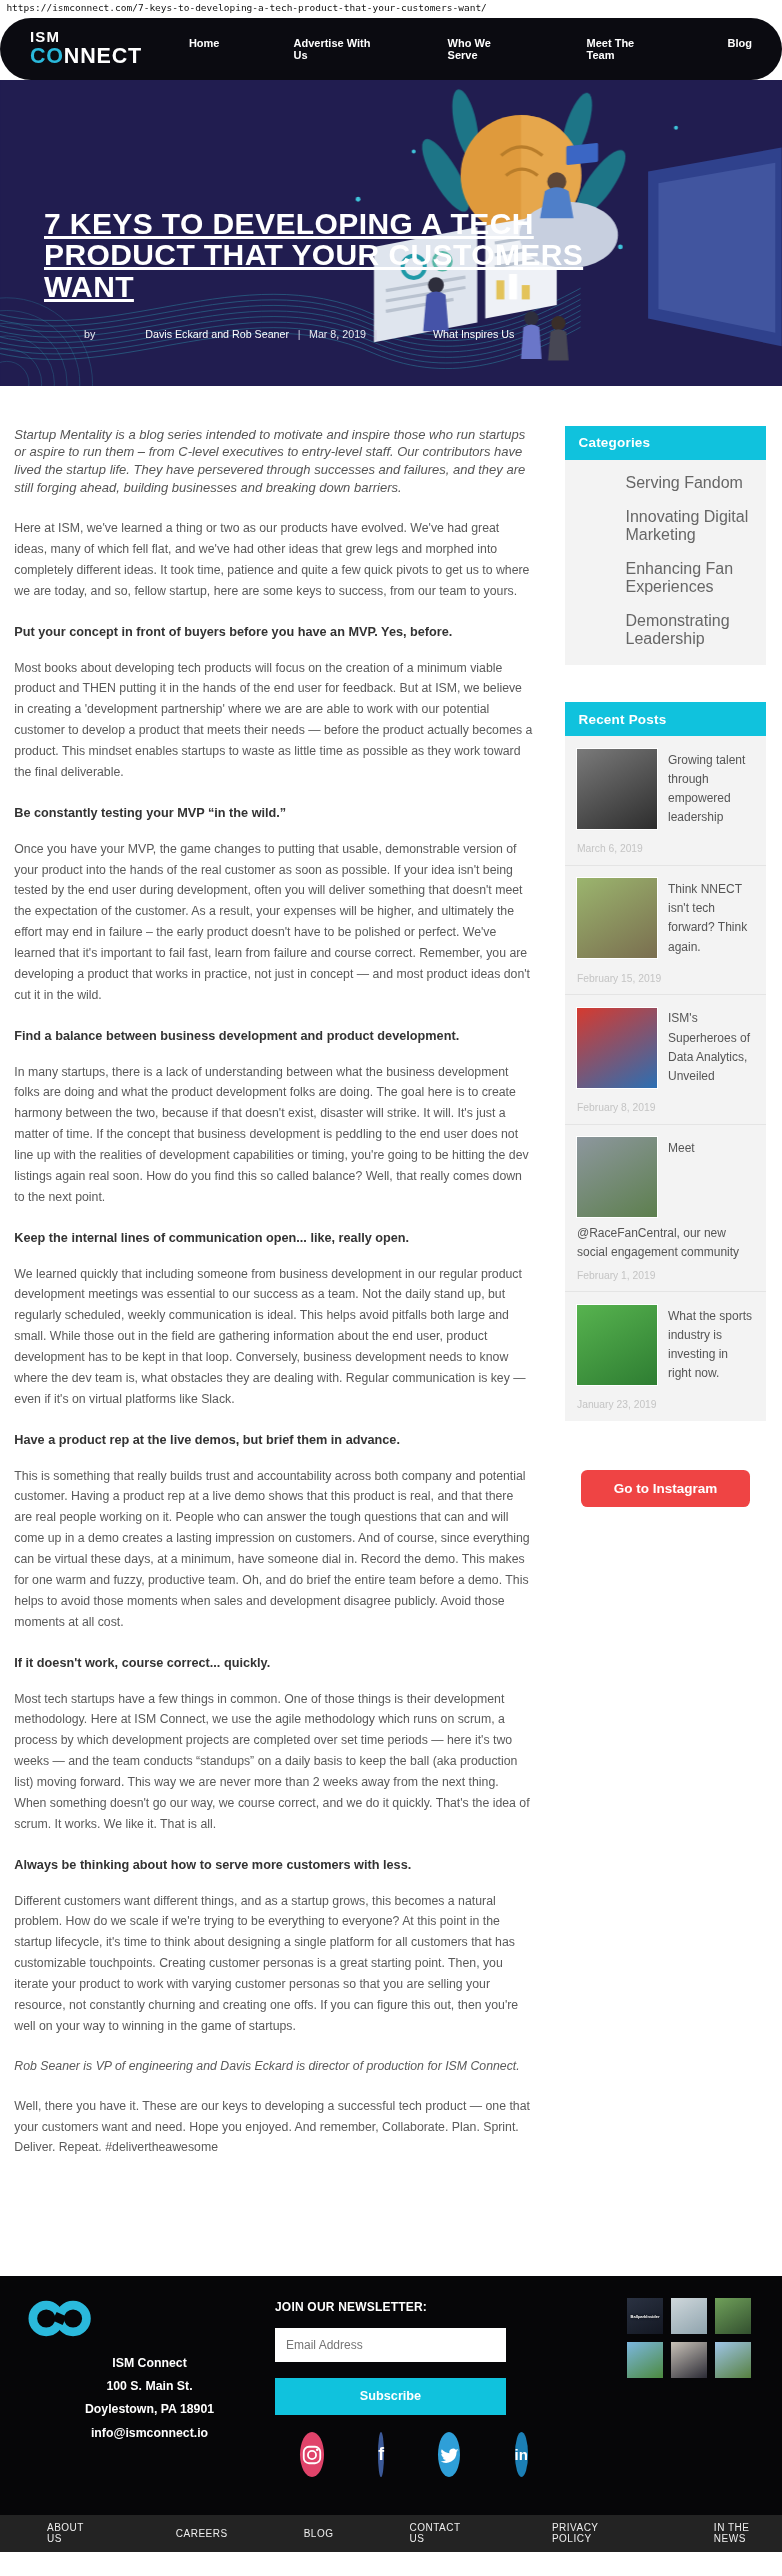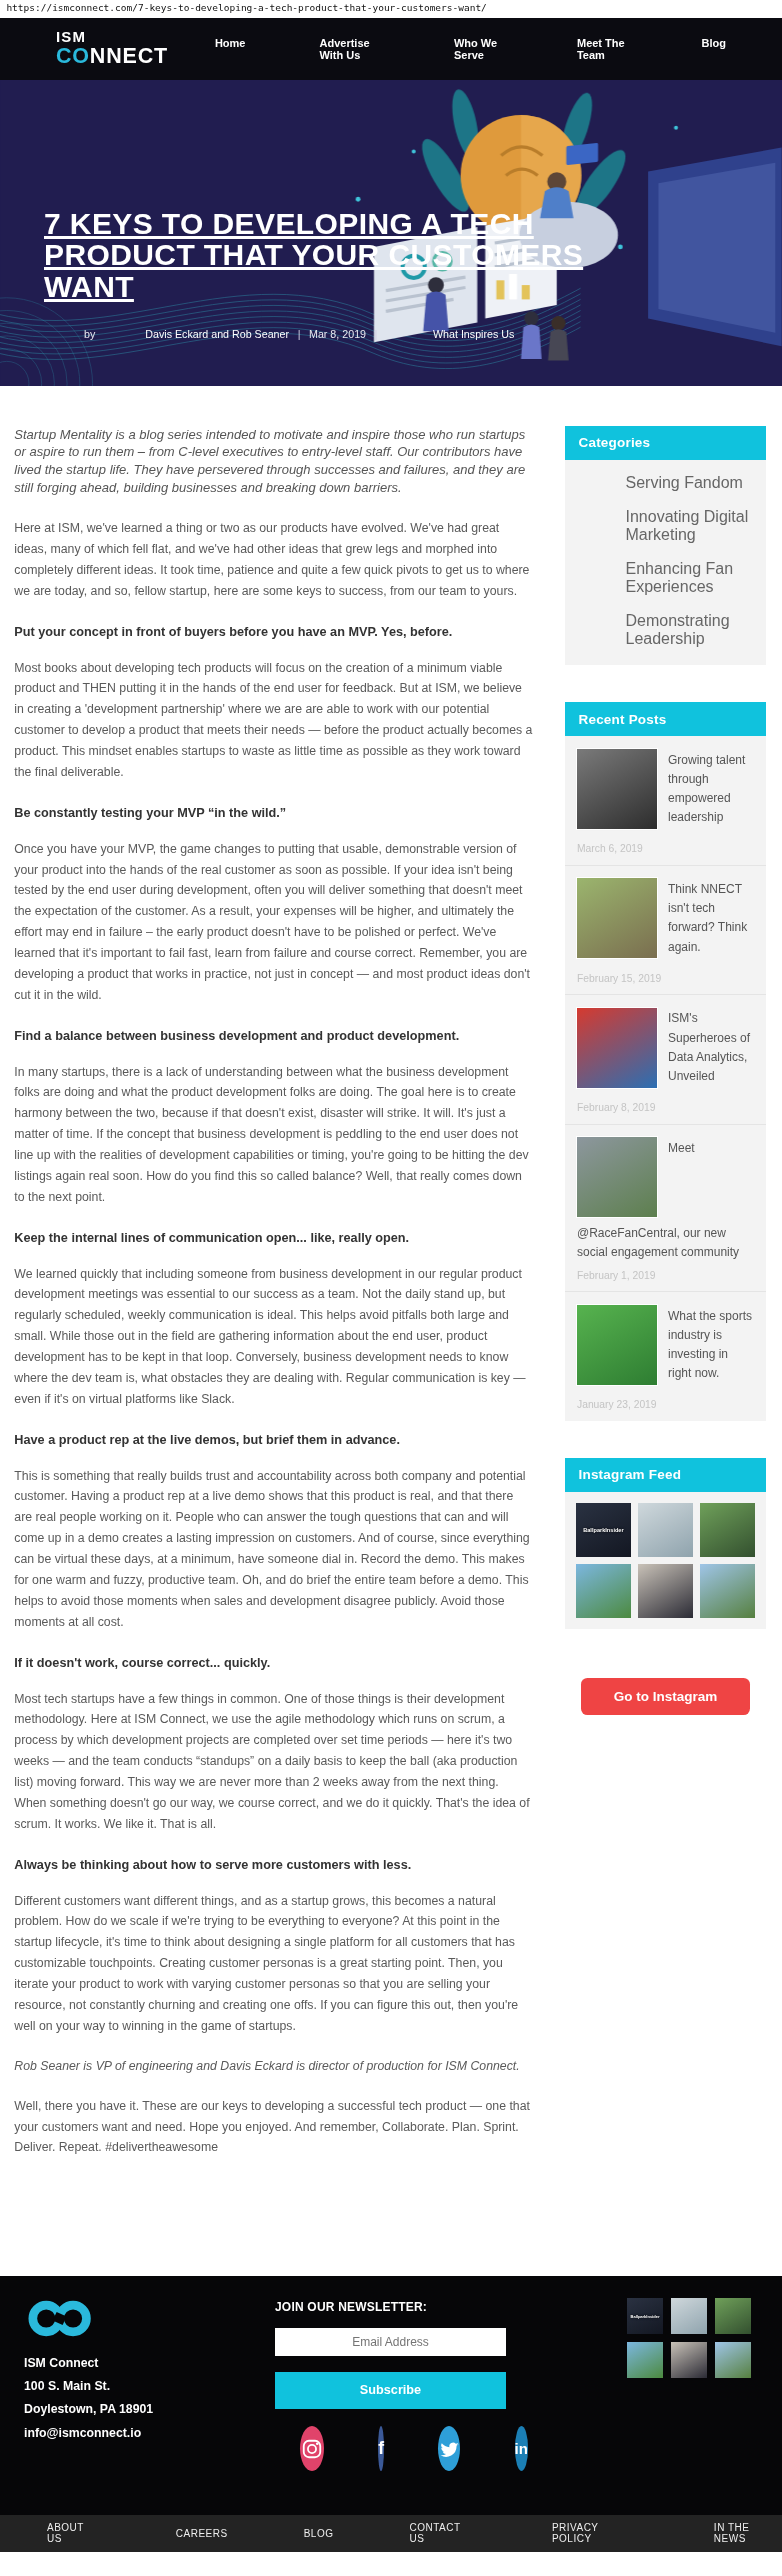--- a/index.html
+++ b/index.html
@@ -3,21 +3,21 @@
 <meta charset="utf-8">
 <style>
   * { box-sizing: border-box; }
   body { margin:0; width:782px; background:#fff; font-family:"Liberation Sans", sans-serif; }
   a { text-decoration:none;margin-left:47px; }
 
   
   .urlbar { height:17.5px; background:#fff; padding:2.4px 6.4px; font:9.5px "DejaVu Sans Mono", monospace; color:#111; white-space:nowrap; overflow:hidden; }
 
   
-  .site-header { height:62px; background:#0b0b11; display:flex; align-items:center; justify-content:space-between; padding:0 56px; position:relative; z-index:3; }
+  .site-header { height:62px; background:#0b0b11; display:flex; align-items:center; justify-content:space-between; padding:0 30px; position:relative; z-index:3;border-radius:31px; }
   .logo { line-height:1; cursor:pointer; }
   .logo .l1 { color:#fff; font-weight:bold; font-size:15px; letter-spacing:1.2px; }
   .logo .l2 { font-size:21.5px; font-weight:800; letter-spacing:0.8px; margin-top:1.6px; }
   .logo .accent { color:#2ab9dc; }
   .logo .rest { color:#fff; }
   .nav { display:flex; gap:27px; }
   .nav a { color:#fff; font-size:11px; font-weight:600; }
 
   
   .hero { height:306px; background:#211d50; position:relative; overflow:hidden; }
@@ -50,24 +50,24 @@
 
   .ig-grid { display:grid; grid-template-columns:repeat(3,1fr); gap:7.2px; padding:11px; }
   .ig-tile { height:54px; position:relative; cursor:pointer; }
   .ig-tile .cap { position:absolute; inset:0; display:flex; align-items:center; justify-content:center; color:#fff; font-size:5.6px; font-weight:700; text-align:center; text-shadow:0 0 2.4px #000; }
   .ig-btn { display:block; width:169px; margin:49px auto 0; background:#ef4444; color:#fff; font-weight:800; font-size:13.5px; text-align:center; padding:11px 0; border-radius:6.4px; }
 
   
   .footer { background:#060608; height:239px; color:#fff; padding:21px 24px 0; display:flex; }
   .fcol1 { width:251px; }
   .flogo { margin:1.6px 0 9.5px; }
-  .faddr div { font-weight:700; font-size:12.3px; line-height:1.9; }
+  .faddr div { font-weight:700; font-size:12.3px; line-height:1.9;text-align:center; }
   .fcol2 { width:231px; }
   .fnews-title { font-weight:800; font-size:12px; letter-spacing:0.2px; margin:3.2px 0 14.3px; }
-  .femail { width:100%; height:28px; border:0; padding:0 11px; font-size:12px; color:#555; font-family:"Liberation Sans", sans-serif;text-align:center; }
+  .femail { width:100%; height:34px; border:0; padding:0 11px; font-size:12px; color:#555; font-family:"Liberation Sans", sans-serif; }
   .fsub { width:100%; height:37px; border:0; background:#10c2dd; color:#fff; font-weight:800; font-size:12.7px; margin-top:16px; cursor:pointer; font-family:"Liberation Sans", sans-serif; }
   .fsocials { display:flex; gap:7.2px; justify-content:center; margin-top:17.5px; }
   .scircle { width:45px; height:45px; border-radius:50%; display:flex; align-items:center; justify-content:center; cursor:pointer; }
   .s-ig { background:#e0436a; } .s-fb { background:#3b5998; } .s-tw { background:#2e9fd8; } .s-li { background:#1b7fb5; }
   .scircle svg { display:block; }
   .scircle .txt { color:#fff; font-weight:800; font-size:17.5px; font-family:"Liberation Sans", sans-serif; }
   .fcol3 { margin-left:auto; width:131px; padding-top:1.6px; }
   .fgrid { display:grid; grid-template-columns:repeat(3,36px); gap:8px; }
   .fgrid .ig-tile { height:36px; }
   .fgrid .ig-tile .cap { font-size:4px; }
@@ -263,49 +263,20 @@
           </div>
 
           <div class="post">
             <div class="thumb" style="background: linear-gradient(150deg, rgb(87, 179, 79), rgb(46, 125, 50));"></div>
             <div class="ptitle">What the sports industry is investing in right now.</div>
             <div class="pdate">January 23, 2019</div>
           </div>
         </div>
     </div>
 
-    <div class="widget">
-      <div class="widget-head">Instagram Feed</div>
-      <div class="ig-grid">
-
-          <div class="ig-tile" style="background: linear-gradient(150deg, rgb(42, 50, 66), rgb(19, 23, 34));">
-            <span class="cap">BallparkInsider</span>
-          </div>
-
-          <div class="ig-tile" style="background: linear-gradient(150deg, rgb(207, 216, 220), rgb(143, 163, 173));">
-            <span class="cap"></span>
-          </div>
-
-          <div class="ig-tile" style="background: linear-gradient(150deg, rgb(111, 160, 90), rgb(51, 80, 47));">
-            <span class="cap"></span>
-          </div>
-
-          <div class="ig-tile" style="background: linear-gradient(150deg, rgb(124, 183, 224), rgb(76, 138, 63));">
-            <span class="cap"></span>
-          </div>
-
-          <div class="ig-tile" style="background: linear-gradient(150deg, rgb(201, 194, 184), rgb(43, 43, 53));">
-            <span class="cap"></span>
-          </div>
-
-          <div class="ig-tile" style="background: linear-gradient(150deg, rgb(159, 197, 232), rgb(86, 128, 63));">
-            <span class="cap"></span>
-          </div>
-        </div>
-    </div>
 
     <a href="#" class="ig-btn">Go to Instagram</a>
   </div>
 </div>
 
 <div class="footer">
   <div class="fcol1">
     <svg class="flogo" width="76" height="41" viewBox="0 0 96 52">
       <circle cx="28" cy="26" r="17" fill="none" stroke="#2ab9dc" stroke-width="11"></circle>
       <circle cx="62" cy="26" r="17" fill="none" stroke="#2ab9dc" stroke-width="11"></circle>

